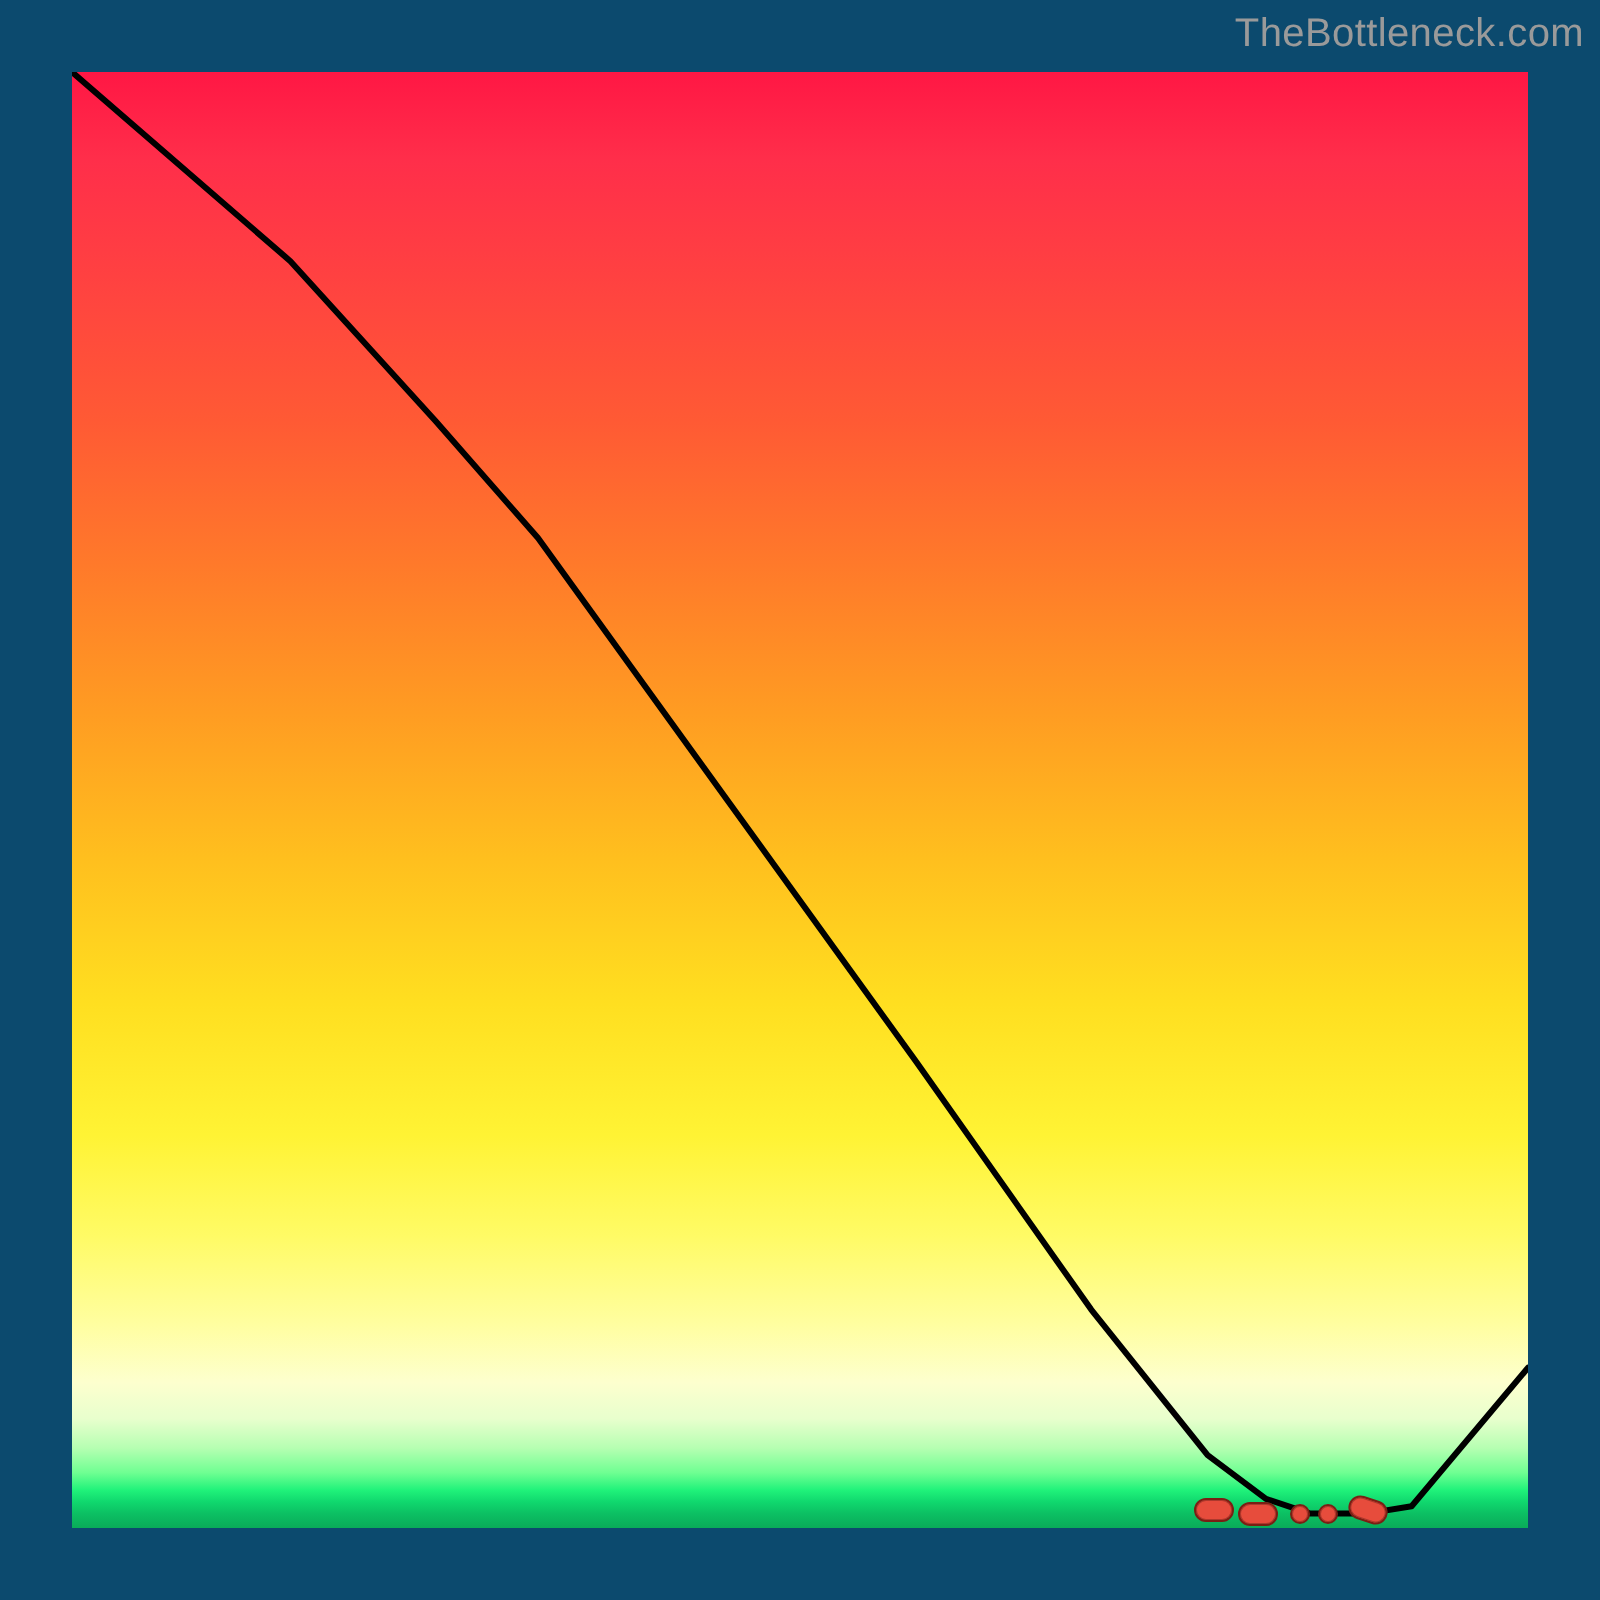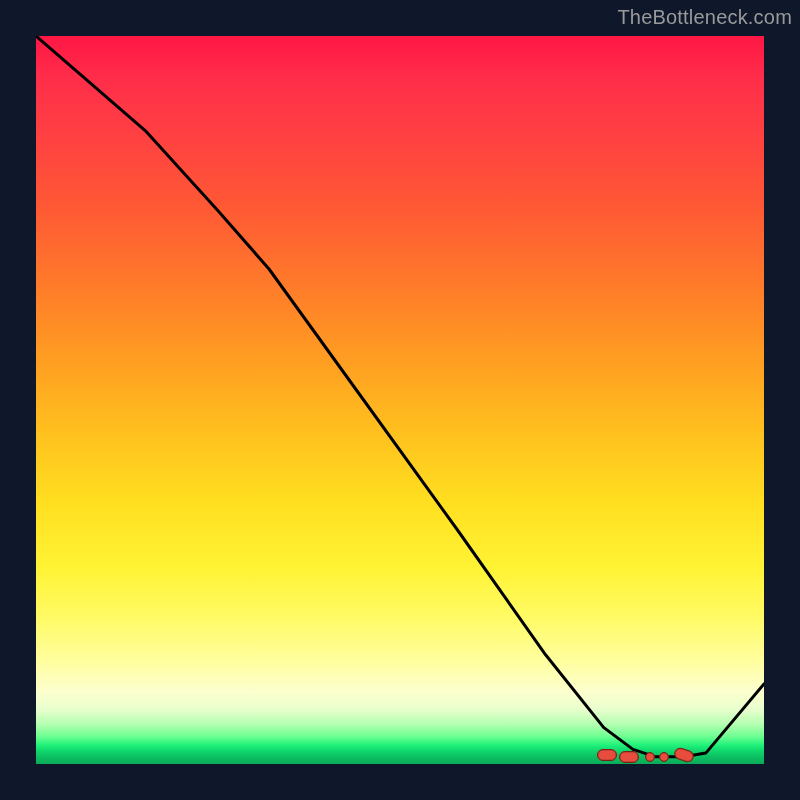--- a/index.html
+++ b/index.html
@@ -8,21 +8,21 @@
     width: 800px;
     height: 800px;
     background: #000;
     overflow: hidden;
     font-family: Arial, Helvetica, sans-serif;
   }
   .frame {
     position: relative;
     width: 800px;
     height: 800px;
-    background: #0f172a;
+    background: #0c4a6e;
   }
   .plot {
     position: absolute;
     left: 36px;
     top: 36px;
     width: 728px;
     height: 728px;
     overflow: hidden;
   }
   .gradient {

